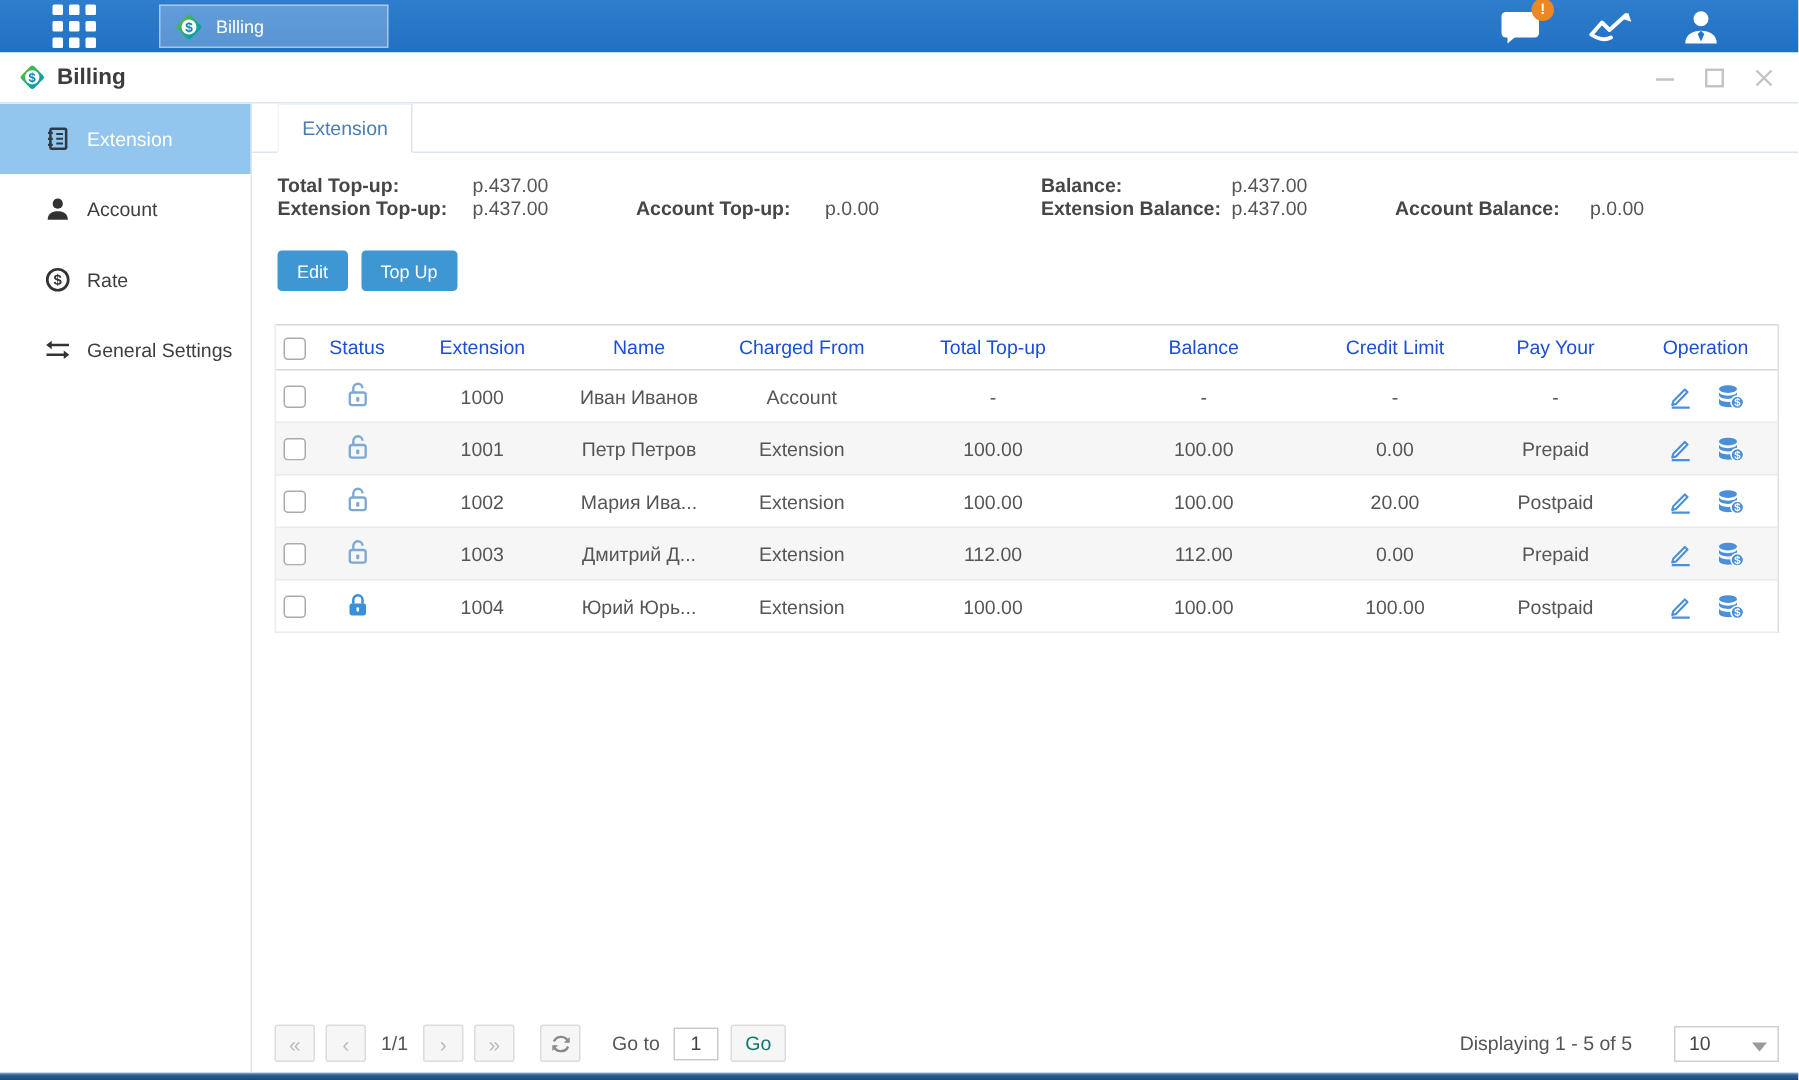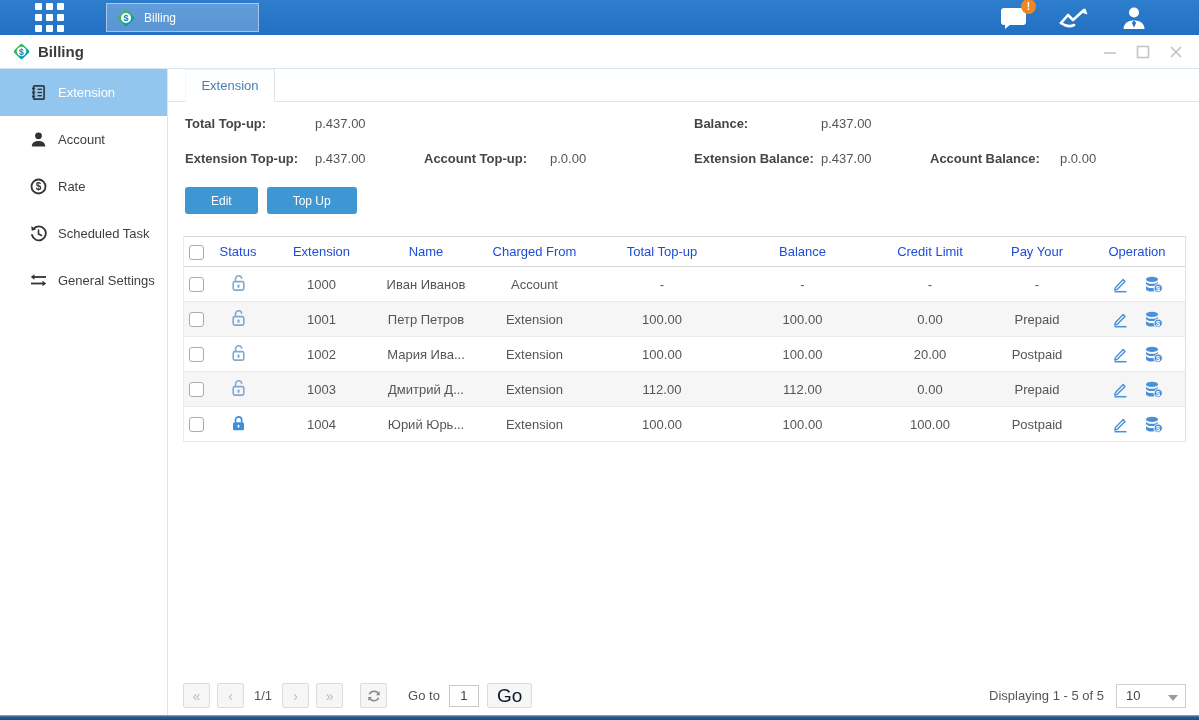--- a/index.html
+++ b/index.html
@@ -27,49 +27,49 @@
   .sidebar { width:168px; border-right:1px solid #e4e4e4; flex-shrink:0; }
   .side-item { height:47px; display:flex; align-items:center; padding-left:30px; gap:11px; font-size:13px; color:#3e3e3e; cursor:pointer; }
   .side-item svg { flex-shrink:0; }
   .side-item.active { background:#92c6ee; color:#fff; }
 
   .content { flex:1; display:flex; flex-direction:column; min-width:0; }
   .tabstrip { height:33px; display:flex; padding-left:17px; border-bottom:1px solid #dce4ec; flex-shrink:0; }
   .tab { min-width:90px; padding:0 14px; text-align:center; line-height:32px; font-size:13px; color:#4a7fb5; cursor:pointer; }
   .tab.active { background:#fff; border:1px solid #dce4ec; border-top-color:#edf2f7; border-left-color:#f2f6fa; border-bottom:1px solid #fff; margin-bottom:-1px; }
 
-  .summary { padding:14px 0 0 17px; display:grid; grid-template-columns:130px 109px 126px 144px 127px 109px 130px auto; row-gap:20px; font-size:13px; color:#555; }
+  .summary { padding:14px 0 0 17px; display:grid; grid-template-columns:130px 109px 126px 144px 127px 109px 130px auto; row-gap:0; font-size:13px; color:#555; }
   .sum-label { font-weight:bold; color:#464646; }
   .r1{grid-row:1} .r2{grid-row:2}
   .c1{grid-column:1} .c2{grid-column:2} .c3{grid-column:3} .c4{grid-column:4} .c5{grid-column:5} .c6{grid-column:6} .c7{grid-column:7} .c8{grid-column:8}
 
   .toolbar { padding:21px 0 0 17px; display:flex; gap:9px; }
-  .btn { background:#3e96d3; color:#fff; font-size:12px; border:none; border-radius:3px; height:27px; padding:0 26px; cursor:pointer; font-family:inherit; }
+  .btn { background:#3e96d3; color:#fff; font-size:12px; border:none; border-radius:3px; height:27px; padding:0 13px; cursor:pointer; font-family:inherit; }
 
   .tablewrap { margin:22px 13px 0 15px; border-left:1px solid #ececec; border-right:1px solid #e0e0e0; }
   .thead, .trow { display:grid; grid-template-columns:24px 60px 107px 102px 115px 140px 141px 114px 100px 100px; align-items:center; }
   .thead { height:31px; border-top:1px solid #d7d7d7; border-bottom:1px solid #d7d7d7; color:#1d4ed8; font-size:13px; }
   .trow { height:35px; border-bottom:1px solid #ebebeb; font-size:13px; color:#555; }
   .tbody .trow:nth-child(even) { background:#f6f6f6; }
   .th, .td { text-align:center; overflow:hidden; white-space:nowrap; }
   .checkbox { display:inline-block; width:15px; height:15px; border:1px solid #ababab; border-radius:3px; background:#fff; cursor:pointer; vertical-align:middle; }
   .td.op { display:flex; justify-content:center; gap:15px; align-items:center; }
   .op-icon { cursor:pointer; display:flex; }
   .status-cell svg { display:none; }
   .status-unlocked svg.lock-open { display:inline; }
   .status-locked svg.lock-closed { display:inline; }
 
   .pagination { margin:auto 13px 3px 15px; height:33px; display:flex; align-items:center; font-size:13px; color:#555; flex-shrink:0; }
   .pg-btn { width:27px; height:25px; background:#f6f6f6; border:1px solid #dcdcdc; border-radius:2px; display:flex; align-items:center; justify-content:center; color:#bcbcbc; font-size:14px; margin-right:7px; cursor:pointer; user-select:none; }
   .pg-ind { margin:0 10px 0 3px; }
   .pg-refresh { margin-left:10px; }
   .goto-label { margin-left:14px; margin-right:9px; }
   .goto-input { width:30px; height:22px; border:1px solid #c9c9c9; text-align:center; font-size:13px; font-family:inherit; color:#444; }
-  .go-btn { margin-left:8px; height:25px; padding:0 9px; background:#f6f6f6; border:1px solid #dcdcdc; border-radius:2px; font-size:19px; color:#0f172a; cursor:pointer; font-family:inherit; }
-  .pag-right { margin-left:auto; display:flex; align-items:center; gap:12px; }
+  .go-btn { margin-left:8px; height:25px; padding:0 9px; background:#f6f6f6; border:1px solid #dcdcdc; border-radius:2px; font-size:13px; color:#0f766e; cursor:pointer; font-family:inherit; }
+  .pag-right { margin-left:auto; display:flex; align-items:center; gap:28px; }
   .pagesize { width:70px; height:24px; border:1px solid #cfcfcf; display:flex; align-items:center; padding-left:9px; cursor:pointer; position:relative; color:#444; }
   .pagesize .caret { position:absolute; right:7px; top:10px; width:0; height:0; border-left:5px solid transparent; border-right:5px solid transparent; border-top:6px solid #9a9a9a; }
 
   .bottom-strip { height:5px; background:linear-gradient(180deg,#9db9d2,#2a5e95 35%,#1d4a7b); }
 </style>
 </head>
 <body>
 
 <div class="topbar">
   <div class="apps-grid">
@@ -177,28 +177,20 @@
         <path d="M1.8 15.5 c0-4 3-5.6 6.7-5.6 s6.7 1.6 6.7 5.6 z" fill="#333"></path>
       </svg>
       <span>Account</span>
     </div>
     <div class="side-item">
       <svg width="17" height="17" viewBox="0 0 17 17">
         <circle cx="8.5" cy="8.5" r="7" fill="none" stroke="#333" stroke-width="1.8"></circle>
         <text x="8.5" y="12.2" font-size="10" font-weight="bold" fill="#333" text-anchor="middle">$</text>
       </svg>
       <span>Rate</span>
-    </div>
-    <div class="side-item">
-      <svg width="17" height="17" viewBox="0 0 17 17">
-        <path d="M3.2 4.2 A7 7 0 1 1 2 10" fill="none" stroke="#333" stroke-width="1.8" stroke-linecap="round"></path>
-        <path d="M1.2 1.2 l0.6 4.6 4.4 -1.6 z" fill="#333"></path>
-        <polyline points="8.5,5 8.5,9 11.5,10.5" fill="none" stroke="#333" stroke-width="1.6" stroke-linecap="round"></polyline>
-      </svg>
-      <span>Scheduled Task</span>
     </div>
     <div class="side-item">
       <svg width="17" height="17" viewBox="0 0 17 17">
         <line x1="3" y1="5" x2="16" y2="5" stroke="#333" stroke-width="1.8"></line>
         <path d="M4.5 2.2 L0.8 5 l3.7 2.8 z" fill="#333"></path>
         <line x1="1" y1="11.5" x2="14" y2="11.5" stroke="#333" stroke-width="1.8"></line>
         <path d="M12.5 8.7 L16.2 11.5 l-3.7 2.8 z" fill="#333"></path>
       </svg>
       <span>General Settings</span>
     </div>

